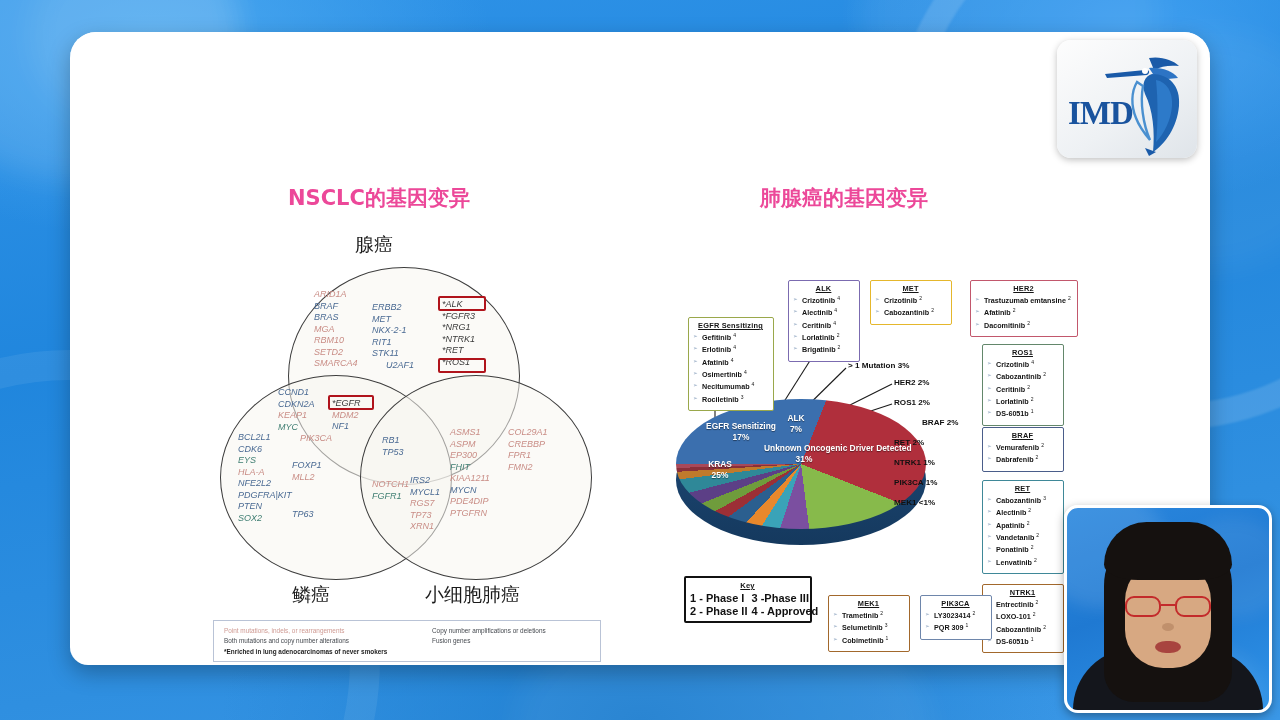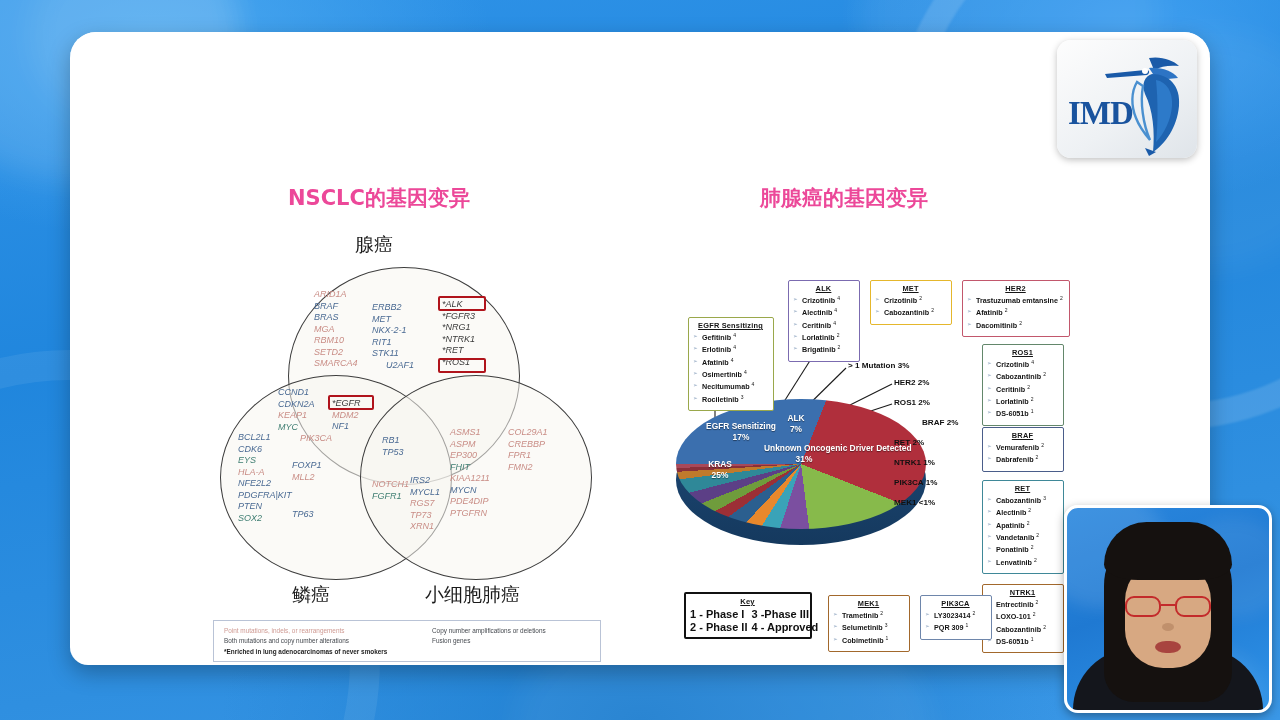--- a/index.html
+++ b/index.html
@@ -157,21 +157,21 @@
   .bd-yellow { border-color: #e5b72c; }
   .bd-rose   { border-color: #c2576c; }
   .bd-green  { border-color: #63876b; }
   .bd-navy   { border-color: #4a5d8a; }
   .bd-teal   { border-color: #3f8898; }
   .bd-brown  { border-color: #a2682c; }
   .bd-steel  { border-color: #6e86ab; }
   .bd-black  { border-color: #111; border-width: 2px; }
 
   
-  #key-box { position: absolute; left: 14px; top: 370px; width: 128px; }
+  #key-box { position: absolute; left: 14px; top: 354px; width: 128px; }
   #key-box .bx-title { font-size: 7.6px; }
   #key-grid { display: grid; grid-template-columns: 1fr 1fr; gap: 1px 4px; }
   #key-grid div { font-size: 11px; font-weight: bold; color: #111; white-space: nowrap; }
 
   
   #pie-wrap { position: absolute; left: 6px; top: 175px; width: 270px; height: 185px; }
   .slice-label {
     position: absolute; color: #fff; font-size: 8.4px; font-weight: bold;
     text-align: center; line-height: 1.28; text-shadow: 0 1px 1px rgba(0,0,0,.45);
     white-space: nowrap;
@@ -477,21 +477,21 @@
     </div>
 
     <div class="drug-box bd-yellow" style="left:200px; top:58px; width:82px;">
       <div class="bx-title">MET</div>
       <ul>
         <li><span>Crizotinib</span> <sup>2</sup></li>
         <li><span>Cabozantinib</span> <sup>2</sup></li>
       </ul>
     </div>
 
-    <div class="drug-box bd-rose" style="left:292px; top:58px; width:108px;">
+    <div class="drug-box bd-rose" style="left:300px; top:58px; width:108px;">
       <div class="bx-title">HER2</div>
       <ul>
         <li><span>Trastuzumab emtansine</span> <sup>2</sup></li>
         <li><span>Afatinib</span> <sup>2</sup></li>
         <li><span>Dacomitinib</span> <sup>2</sup></li>
       </ul>
     </div>
 
     <div class="drug-box bd-green" style="left:312px; top:122px; width:82px;">
       <div class="bx-title">ROS1</div>

